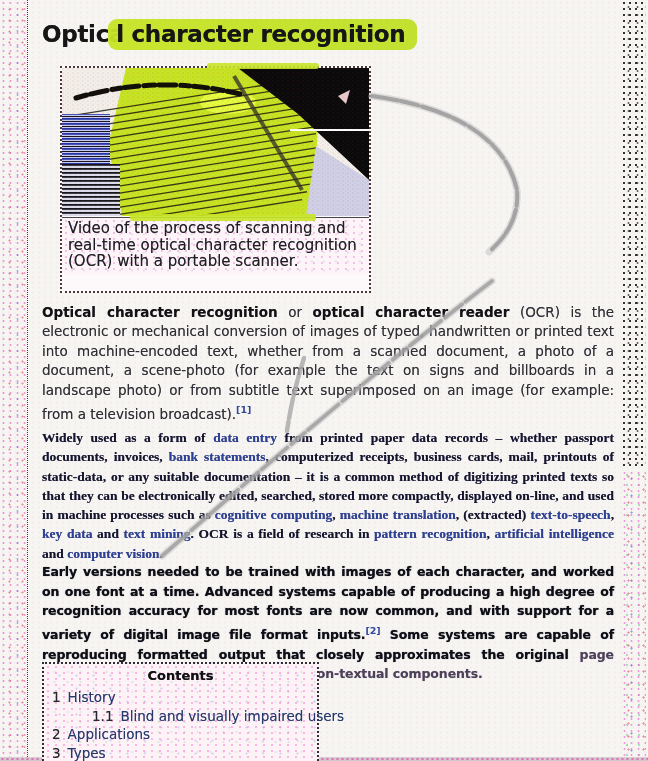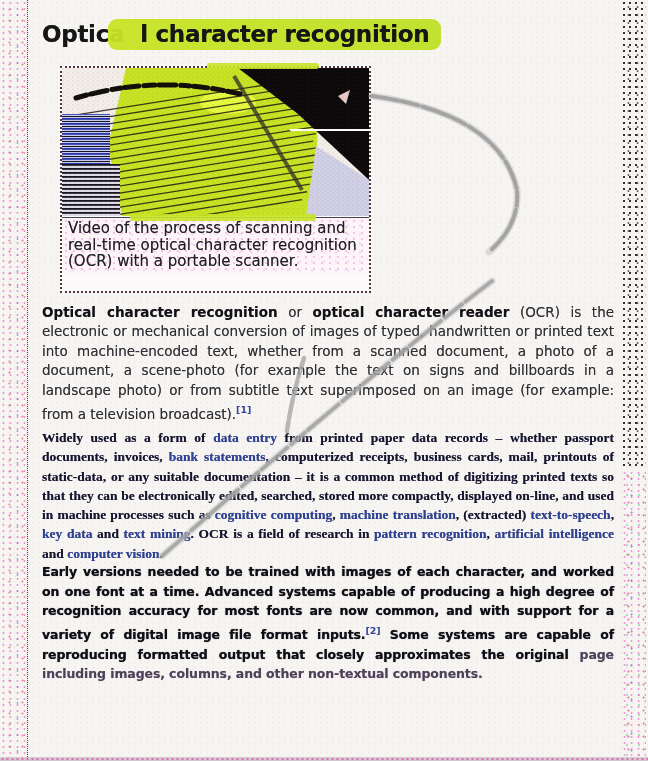--- a/index.html
+++ b/index.html
@@ -46,21 +46,21 @@
     background-size:5px 4px,100% 100%;
   }
   
   .title{
     position:absolute;left:42px;top:6px;width:560px;
     font-size:23px;font-weight:bold;letter-spacing:-.3px;color:#161616;
     text-shadow:0 0 .5px rgba(0,0,0,.7);
   }
   .hl{
     background:linear-gradient(90deg,rgba(199,228,36,.95),rgba(188,223,28,.9));
-    padding:2px 12px 3px 32px;margin-left:-16px;border-radius:9px;
+    padding:2px 12px 3px 8px;margin-left:-16px;border-radius:9px;
   }
   .subtitle{
     position:absolute;left:42px;top:40px;font-size:13px;color:#232327;
     text-shadow:0 0 .4px rgba(0,0,0,.55);
   }
   
   .figure{
     position:absolute;left:60px;top:66px;width:311px;height:227px;
     box-sizing:border-box;border:2px dotted #4b383e;background:#fdf8fa;
   }
@@ -191,20 +191,29 @@
     </div>
     <div class="caption">Video of the process of scanning and real-time optical character recognition (OCR) with a portable scanner.</div>
   </div>
 
   <p class="para p1"><b>Optical character recognition</b><span> or </span><b>optical character reader</b><span> (OCR) is the electronic or mechanical conversion of images of typed, handwritten or printed text into machine-encoded text, whether from a scanned document, a photo of a document, a scene-photo (for example the text on signs and billboards in a landscape photo) or from subtitle text superimposed on an image (for example: from a television broadcast).</span><sup class="ref">[1]</sup></p>
 
   <p class="para p2"><span>Widely used as a form of </span><span class="link2">data entry</span><span> from printed paper data records – whether passport documents, invoices, </span><span class="link2">bank statements</span><span>, computerized receipts, business cards, mail, printouts of static-data, or any suitable documentation – it is a common method of digitizing printed texts so that they can be electronically edited, searched, stored more compactly, displayed on-line, and used in machine processes such as </span><span class="link2">cognitive computing</span><span>, </span><span class="link2">machine translation</span><span>, (extracted) </span><span class="link2">text-to-speech</span><span>, </span><span class="link2">key data</span><span> and </span><span class="link2">text mining</span><span>. OCR is a field of research in </span><span class="link2">pattern recognition</span><span>, </span><span class="link2">artificial intelligence</span><span> and </span><span class="link2">computer vision</span><span>.</span></p>
 
   <p class="para p3"><span>Early versions needed to be trained with images of each character, and worked on one font at a time. Advanced systems capable of producing a high degree of recognition accuracy for most fonts are now common, and with support for a variety of digital image file format inputs.</span><sup class="ref">[2]</sup><span> Some systems are capable of reproducing formatted output that closely approximates the original </span><span class="faded">page including images, columns, and other non-textual components.</span></p>
 
+  <div class="contents">
+    <div class="contents-title">Contents</div>
+    <ul class="toc">
+        <li><span class="num">1</span><span class="lbl">History</span></li>
+        <li class="ind"><span class="num">1.1</span><span class="lbl">Blind and visually impaired users</span></li>
+        <li><span class="num">2</span><span class="lbl">Applications</span></li>
+        <li><span class="num">3</span><span class="lbl">Types</span></li>
+      </ul>
+  </div>
 
   <svg class="scribbles" viewBox="0 0 648 761" xmlns="http://www.w3.org/2000/svg">
     <g fill="none" stroke-linecap="round">
       <path d="M 372 96 Q 500 114 517 190 Q 520 225 489 252" stroke="#c2c2c2" stroke-width="7" opacity=".5"></path>
       <path d="M 372 96 Q 500 114 517 190 Q 520 225 489 252" stroke="#9a9a9a" stroke-width="4" stroke-dasharray="26 3 18 4 30 3 14 4" opacity=".85"></path>
       <path d="M 492 281 Q 360 382 162 556" stroke="#c2c2c2" stroke-width="7" opacity=".45"></path>
       <path d="M 492 281 Q 360 382 162 556" stroke="#9c9c9c" stroke-width="3.8" stroke-dasharray="34 4 22 5 40 4 18 5" opacity=".8"></path>
       <path d="M 304 358 Q 292 396 287 431" stroke="#a8a8a8" stroke-width="4.5" stroke-dasharray="20 3 16 3" opacity=".8"></path>
     </g>
   </svg>

